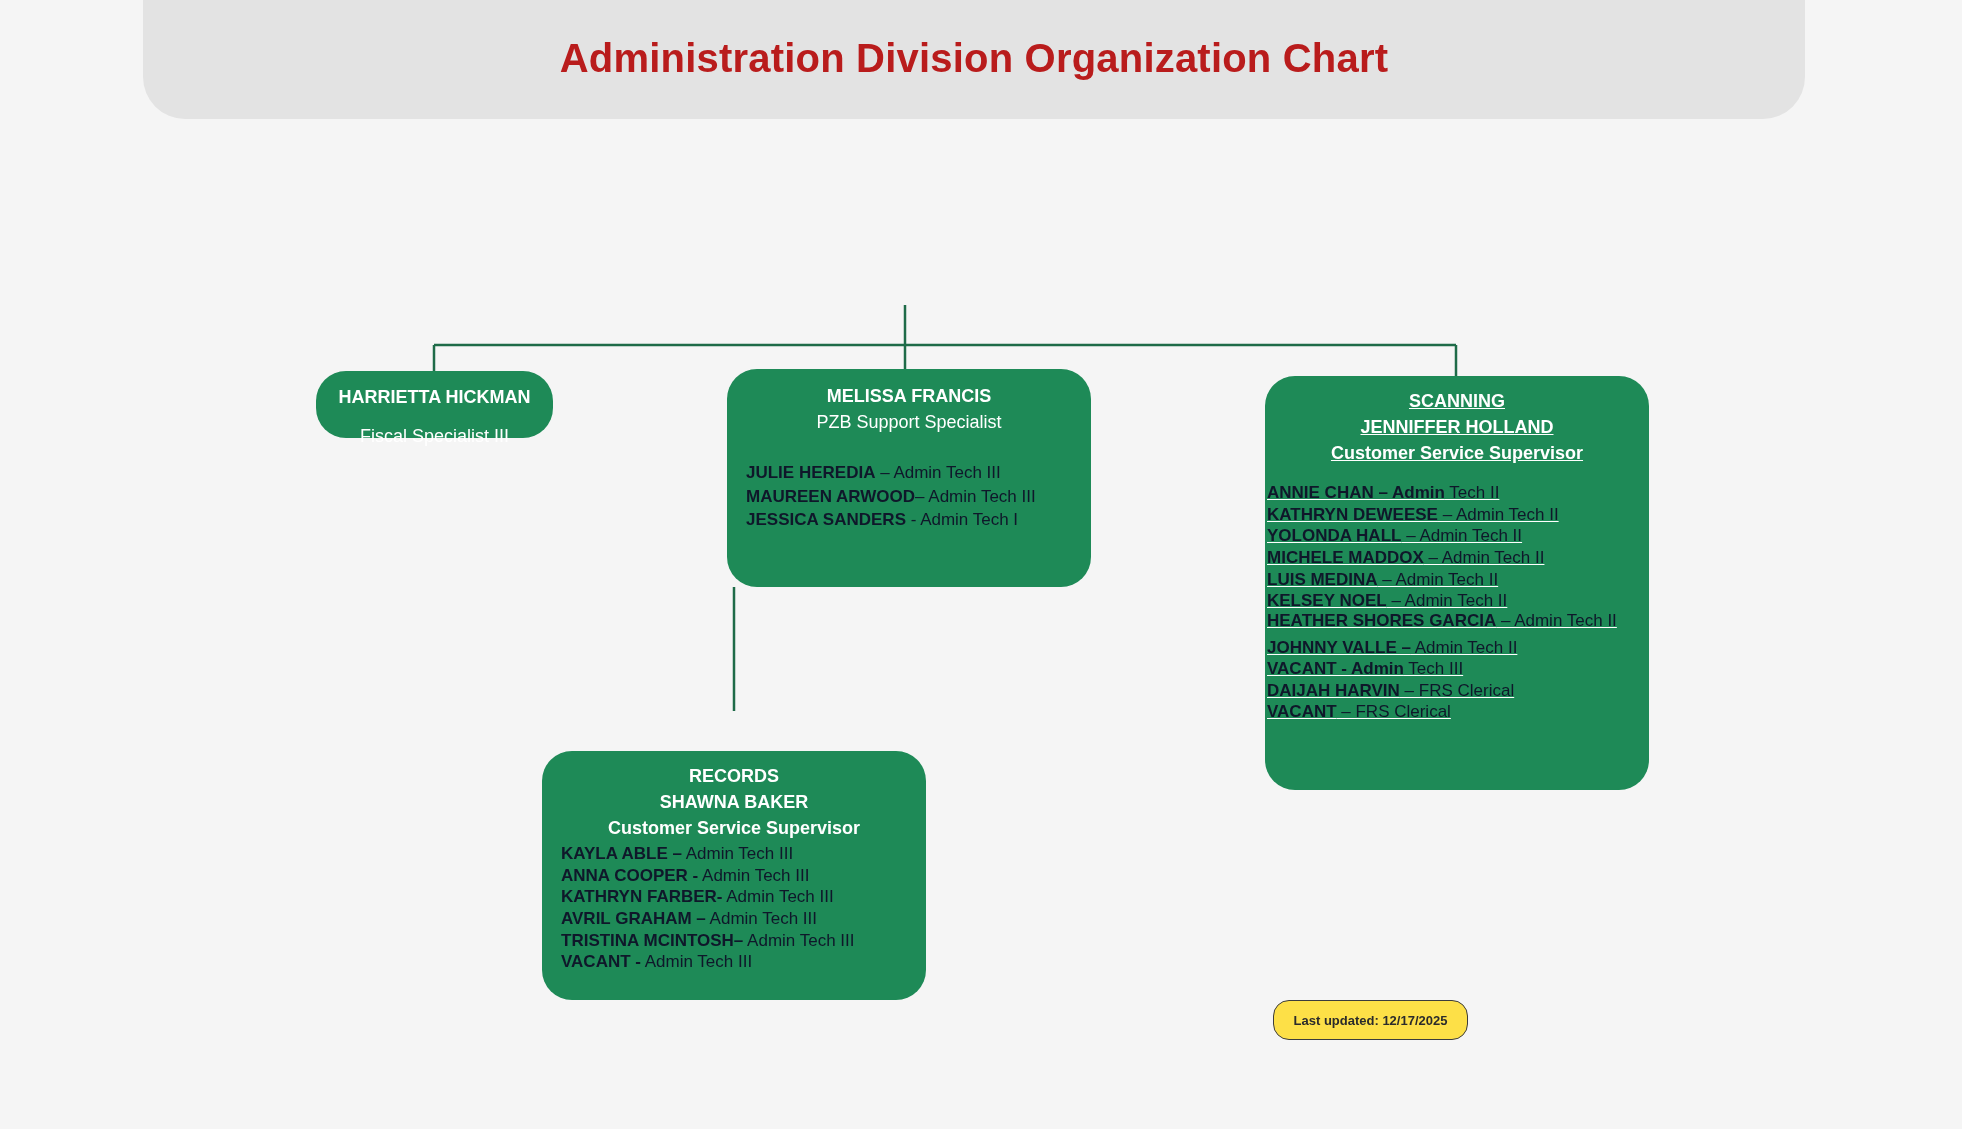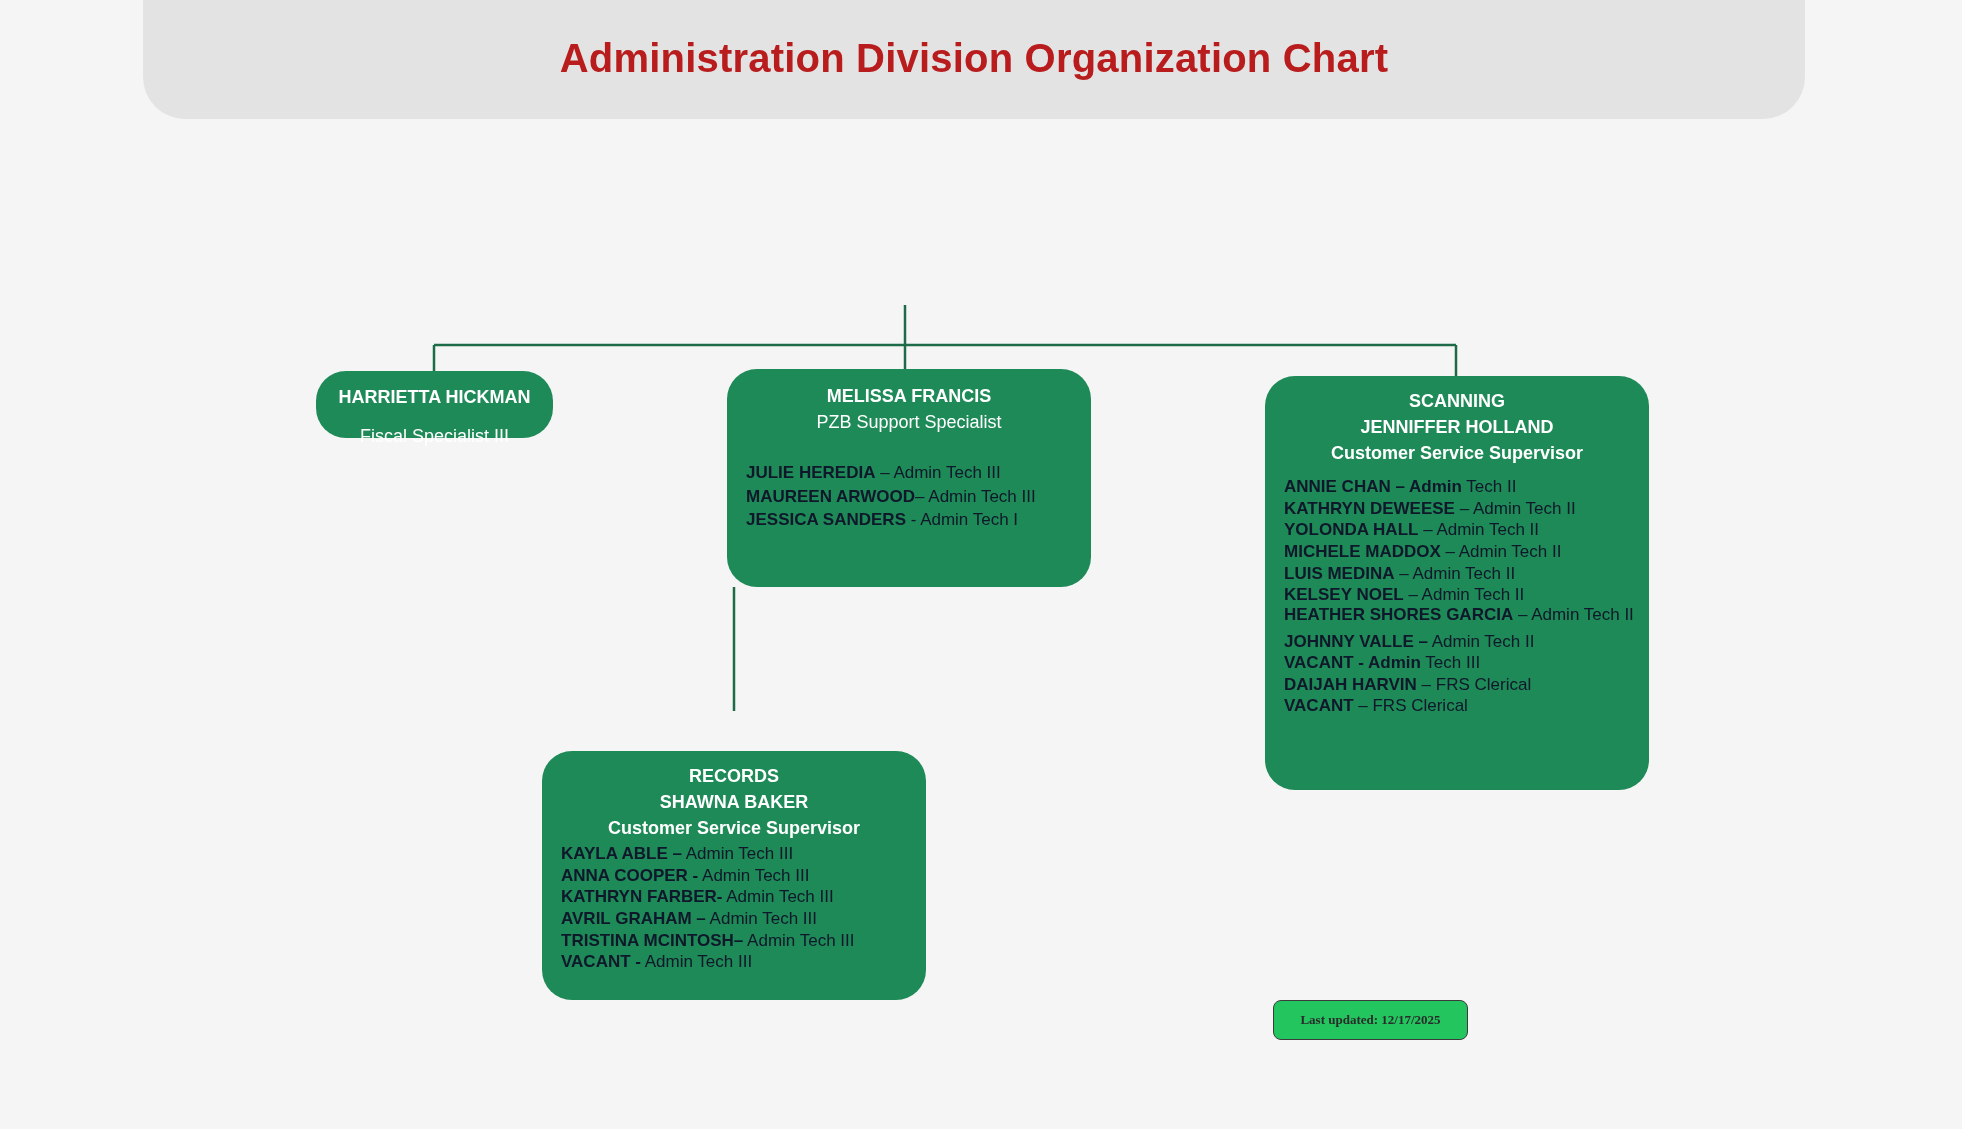--- a/index.html
+++ b/index.html
@@ -134,26 +134,27 @@
   #node-pzb .staff-list { padding-left: 19px; margin-top: 26px; }
   #node-pzb .staff-item { line-height: 1.38; }
 
   
   #node-scanning {
     left: 1265px;
     top: 376px;
     width: 384px;
     height: 414px;
     padding: 12px 0 0 0;
+    text-decoration: underline;
   }
   #node-scanning .node-head { padding: 0 10px; }
   #node-scanning .node-title { font-size: 18px; }
   #node-scanning .node-name { font-size: 18px; }
   #node-scanning .node-role { font-size: 18px; }
-  #node-scanning .staff-list { padding-left: 19px; padding-right: 12px; margin-top: 10px; }
+  #node-scanning .staff-list { padding-left: 2px; padding-right: 12px; margin-top: 16px; }
   #node-scanning .staff-item { line-height: 1.27; }
 
   
   #node-records {
     left: 542px;
     top: 751px;
     width: 384px;
     height: 249px;
     padding: 12px 0 0 0;
   }
@@ -161,31 +162,30 @@
   #node-records .staff-list { padding-left: 19px; padding-right: 12px; margin-top: 2px; }
   #node-records .staff-item { line-height: 1.27; }
 
   
   #last-updated-badge {
     position: absolute;
     left: 1273px;
     top: 1000px;
     width: 195px;
     height: 40px;
-    background: #22c55e;
+    background: #fde047;
     border: 1.5px solid #3c3c3c;
-    border-radius: 8px;
+    border-radius: 16px;
     display: flex;
     align-items: center;
     justify-content: center;
     font-size: 13px;
     font-weight: bold;
     color: #2b2b2b;
     box-sizing: border-box;
-    font-family: Liberation Serif, serif;
   }
 </style>
 </head>
 <body>
 
 <div id="header-bar">
   <div id="page-title">Administration Division Organization Chart</div>
 </div>
 
 <div id="chart-canvas">

